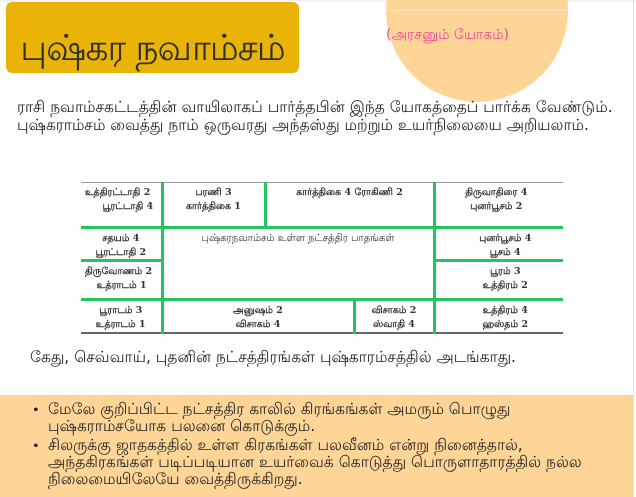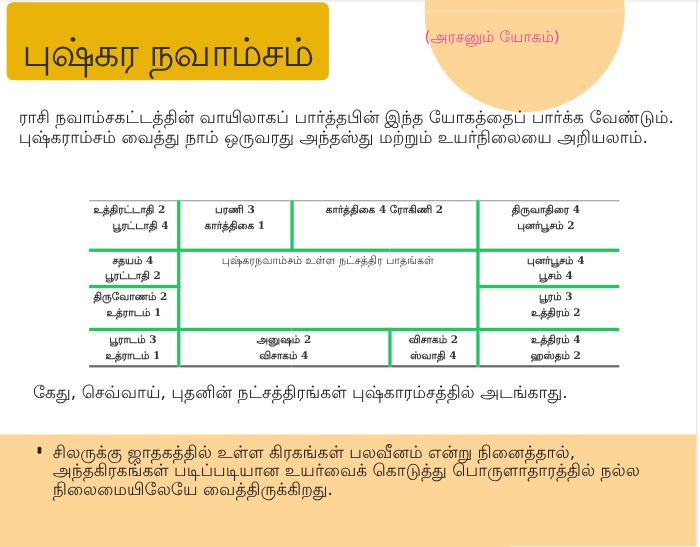--- a/index.html
+++ b/index.html
@@ -155,19 +155,20 @@
   </tr>
 </tbody>
   </table>
 
 <div class="note">கேது, செவ்வாய், புதனின்  நட்சத்திரங்கள் புஷ்காரம்சத்தில் அடங்காது.</div>
 
 <div class="panel">
   <ul>
     <li>
       <span class="bullet">•</span>
+      <span>மேலே குறிப்பிட்ட நட்சத்திர காலில் கிரங்கங்கள் அமரும் பொழுது புஷ்கராம்சயோக பலனை கொடுக்கும்.</span>
     </li>
     <li>
       <span class="bullet">•</span>
       <span>சிலருக்கு ஜாதகத்தில் உள்ள கிரகங்கள் பலவீனம் என்று நினைத்தால், அந்தகிரகங்கள் படிப்படியான உயர்வைக் கொடுத்து பொருளாதாரத்தில் நல்ல நிலைமையிலேயே வைத்திருக்கிறது.</span>
     </li>
   </ul>
 </div>
 
 </body></html>

